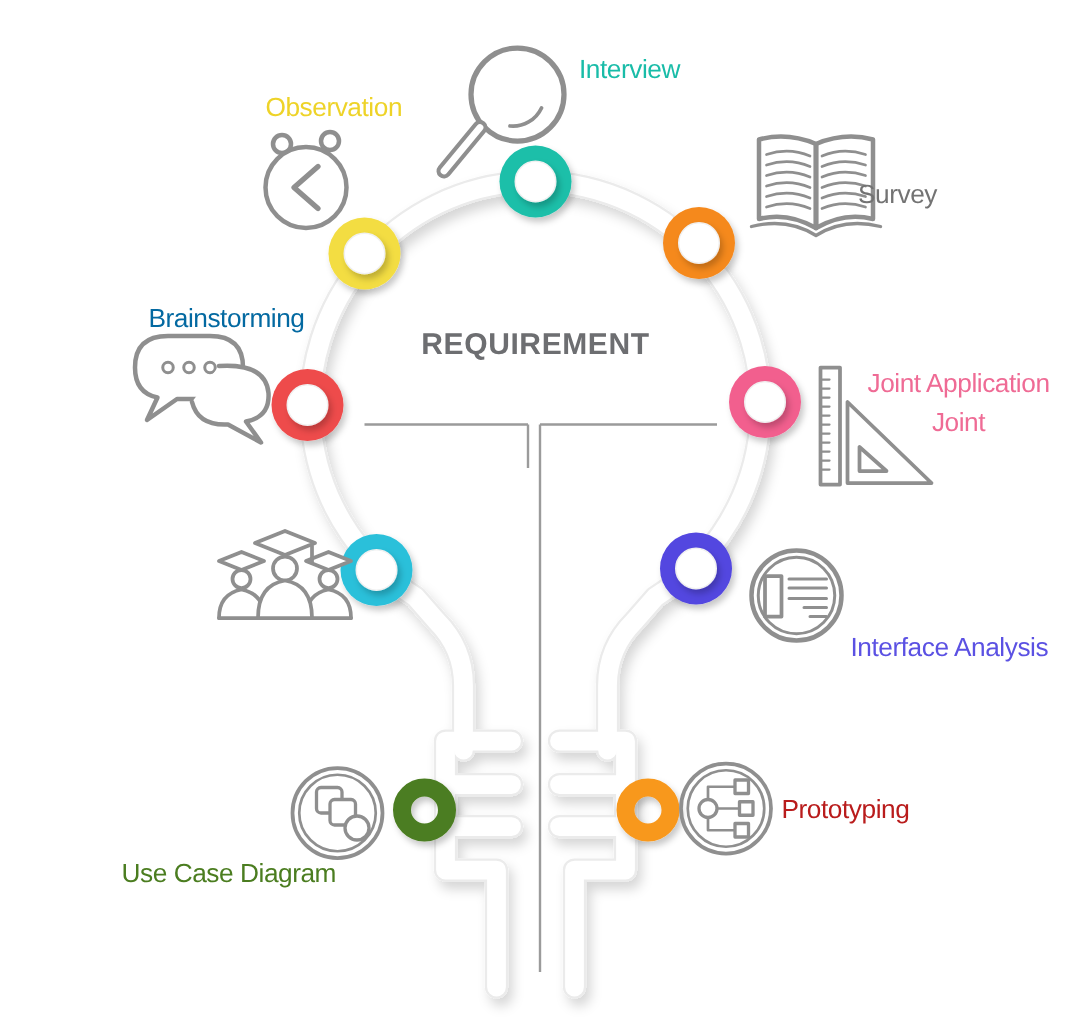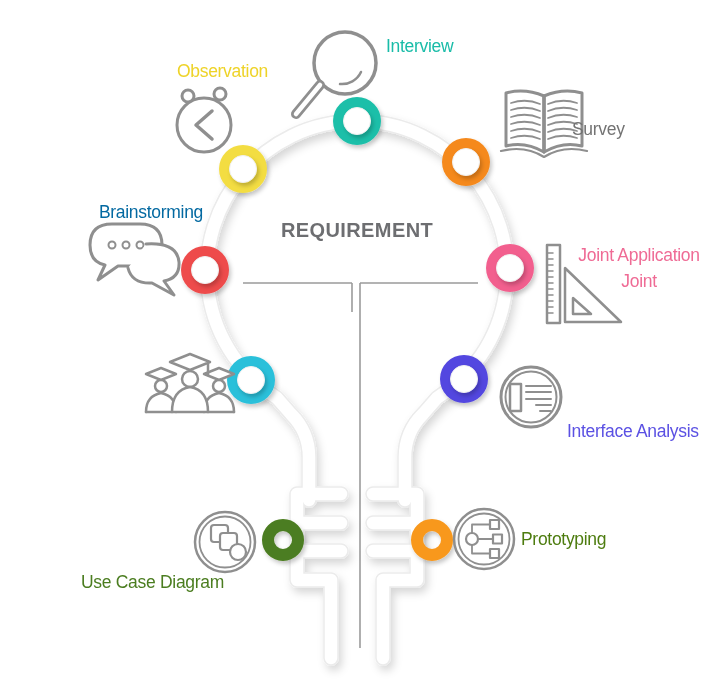--- a/index.html
+++ b/index.html
@@ -167,15 +167,15 @@
   <div class="label center wrap" style="left: 572px; top: 242px; width: 134px; color: rgb(239, 107, 149);">
     <span>Joint Application</span>
     <span>Joint</span>
   </div>
 
   <div class="label" style="left: 567px; top: 377px; color: rgb(91, 81, 227); margin-top: 44px;">Interface Analysis</div>
 
 
   <div class="label" style="left: 81px; top: 528px; color: rgb(75, 125, 32); margin-top: 44px;">Use Case Diagram</div>
 
-  <div class="label" style="left: 521px; top: 529px; color: #4d7c0f;">Prototyping</div>
+  <div class="label" style="left: 521px; top: 529px; color: #b91c1c;">Prototyping</div>
 
 </div>
 
 </body></html>

